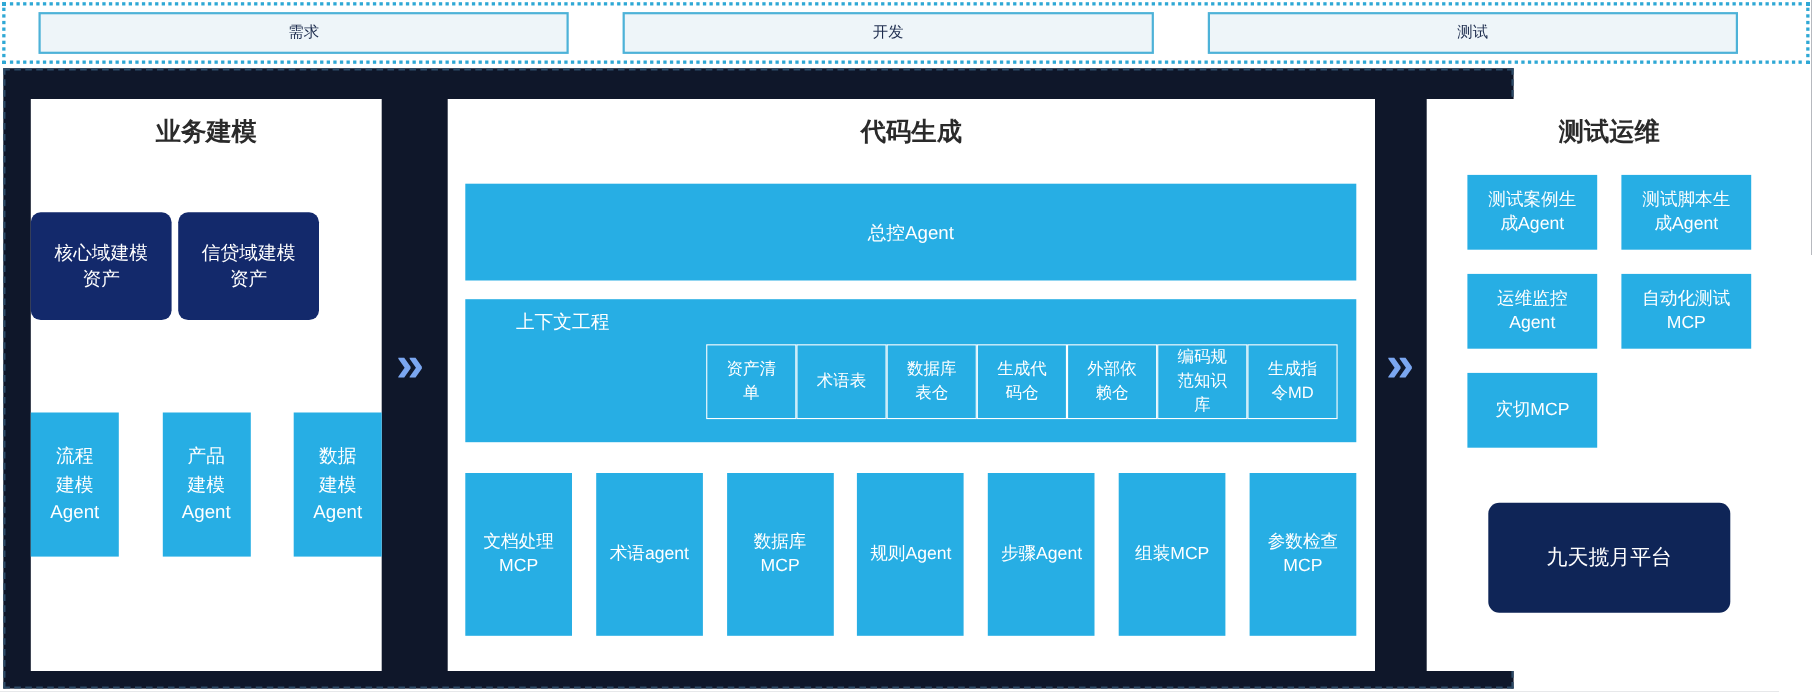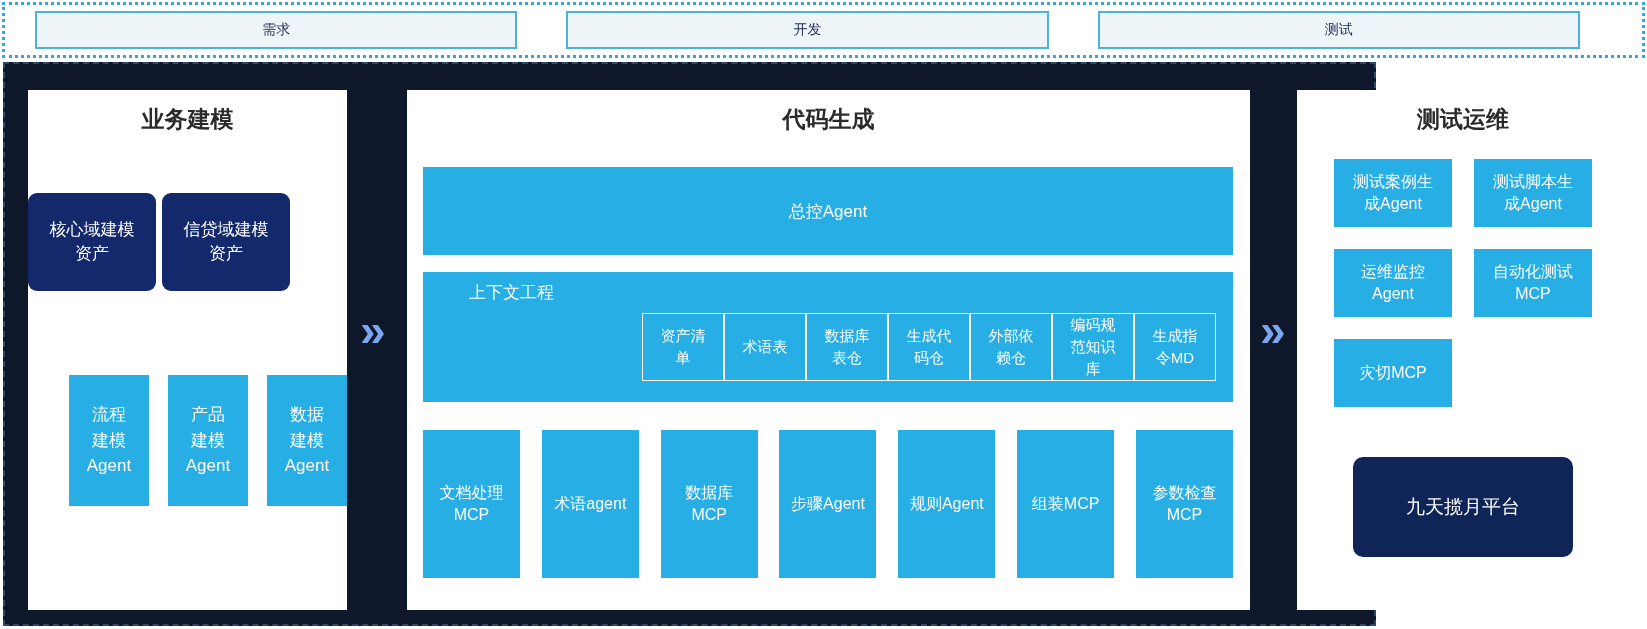--- a/index.html
+++ b/index.html
@@ -56,21 +56,21 @@
 
   
   .assets-row { display: flex; justify-content: flex-start; gap: 6px; margin-top: 58px; }
   .asset-box {
     width: 128px; height: 98px;
     background: #13296b; border-radius: 9px;
     color: #fff; font-size: 17px; line-height: 1.4;
     display: flex; align-items: center; justify-content: center;
     text-align: center; padding: 0 14px;
   }
-  .bm-agents-row { display: flex; justify-content: flex-end; gap: 19px; margin-top: 84px; }
+  .bm-agents-row { display: flex; justify-content: space-between; gap: 34px; margin-top: 84px; }
   .bm-agent-box {
     width: 80px; height: 131px;
     background: #27aee4;
     color: #fff; font-size: 17px; line-height: 1.5;
     display: flex; align-items: center; justify-content: center;
     text-align: center; padding: 0 15px;
   }
 
   
   .master-bar {
@@ -167,22 +167,22 @@
         <div class="context-item">编码规范知识库</div>
         <div class="context-item">生成指令MD</div>
       </div>
     </div>
     <div class="tools-row">
       <div class="tool-box">文档处理MCP</div>
       <div class="tool-box">术语agent</div>
       <div class="tool-box">
           <span class="narrow">数据库MCP</span>
         </div>
+      <div class="tool-box">规则Agent</div>
       <div class="tool-box">步骤Agent</div>
-      <div class="tool-box">规则Agent</div>
       <div class="tool-box">组装MCP</div>
       <div class="tool-box">参数检查MCP</div>
     </div>
   </div>
 
   <div class="flow-arrow flow-arrow-2">»</div>
 
   <div class="panel panel-right">
     <div class="panel-title">测试运维</div>
     <div class="ops-grid">

